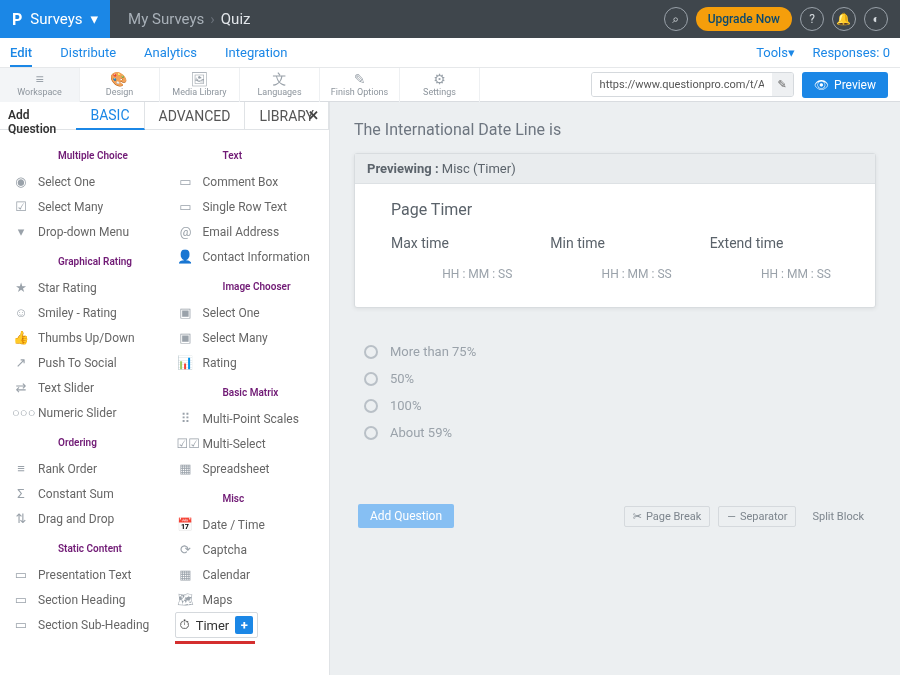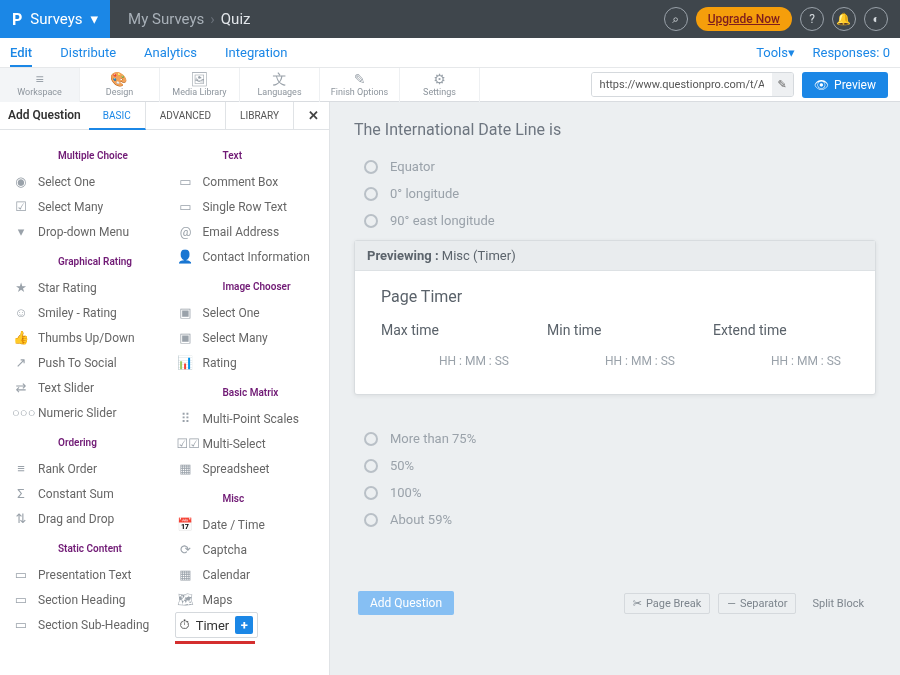--- a/index.html
+++ b/index.html
@@ -6,57 +6,57 @@
   body{width:900px;height:675px;overflow:hidden;background:#fff;font-size:13px;color:#333;}
   .topbar{height:38px;background:#3f464c;display:flex;align-items:center;color:#fff;}
   .brand{background:#1b87e6;height:38px;display:flex;align-items:center;padding:0 12px;gap:8px;font-size:15px;}
   .brand .logo{font-weight:bold;font-size:16px;}
   .crumbs{display:flex;align-items:center;gap:6px;padding-left:18px;color:#a8b0b8;font-size:15px;}
   .crumbs .chev{color:#6a717a;}
   .crumbs .active{color:#e2e6ea;}
   .topbar .spacer{flex:1;}
   .top-icons{display:flex;align-items:center;gap:8px;padding-right:12px;}
   .circ{width:24px;height:24px;border:1px solid #9aa2aa;border-radius:50%;display:flex;align-items:center;justify-content:center;color:#d5dade;font-size:12px;}
-  .upgrade{background:#f59e0b;color:#7f1d1d;border-radius:14px;padding:5px 12px;font-size:12px;font-weight:500;text-decoration:underline;}
+  .upgrade{background:#f59e0b;color:#0c4a6e;border-radius:14px;padding:5px 12px;font-size:12px;font-weight:500;}
   .tabs{height:30px;border-bottom:1px solid #e6e8ea;display:flex;align-items:center;padding:0 10px;gap:28px;font-size:13px;}
   .tab{color:#1b87e6;cursor:pointer;padding:5px 0;}
   .tab.active{border-bottom:2px solid #1b87e6;font-weight:500;margin-bottom:-1px;}
   .tabs .right{margin-left:auto;display:flex;gap:18px;}
   .toolbar{height:34px;display:flex;align-items:center;border-bottom:1px solid #d9dce0;padding-right:12px;}
   .toolbar .tiles{display:flex;}
   .tile{width:80px;height:34px;display:flex;flex-direction:column;align-items:center;justify-content:center;color:#8d959d;font-size:9px;gap:1px;border-right:1px solid #eef0f2;}
   .tile .ic{font-size:14px;line-height:1;color:#9aa2aa;}
   .tile.first{background:#f3f5f7;}
   .toolbar .spacer{flex:1;}
   .urlbox{display:flex;align-items:center;border:1px solid #d5d9dd;background:#fff;border-radius:3px;overflow:hidden;}
   .urlbox input{border:none;outline:none;padding:5px 8px;font-size:11px;width:180px;color:#555;}
   .urlbox .pencil{background:#eef0f2;padding:5px 6px;font-size:11px;color:#666;}
   .previewbtn{background:#1b87e6;color:#fff;border-radius:3px;padding:6px 12px;margin-left:8px;font-size:12px;display:flex;align-items:center;gap:5px;}
   .main{display:flex;height:calc(675px - 38px - 30px - 34px);justify-content:center;}
   .sidebar{width:330px;border-right:1px solid #e0e3e6;display:flex;flex-direction:column;}
   .sub-tabs{display:flex;border-bottom:1px solid #e0e3e6;position:relative;height:28px;align-items:stretch;}
   .sub-tabs .addq{padding:6px 8px;font-size:12px;font-weight:600;color:#333;}
-  .sub-tab{padding:6px 14px;font-size:10px;color:#555;border-right:1px solid #e0e3e6;display:flex;align-items:center;}
+  .sub-tab{padding:6px 14px;font-size:14px;color:#555;border-right:1px solid #e0e3e6;display:flex;align-items:center;}
   .sub-tab.active{color:#1b87e6;border-bottom:2px solid #1b87e6;margin-bottom:-1px;}
   .sub-tabs .close{position:absolute;right:10px;top:6px;color:#444;font-weight:bold;}
   .qtypes{flex:1;display:flex;overflow:hidden;padding:8px 0 0 0;}
   .col{flex:1;padding:0 10px;}
   .group-title{font-weight:600;color:#701a75;font-size:10px;margin:12px 0 8px 2px;padding-left:46px;}
   .item{display:flex;align-items:center;gap:8px;padding:5px 2px;color:#666;font-size:12px;cursor:pointer;}
   .item .ic{width:18px;text-align:center;color:#9aa2aa;font-size:13px;}
   .timer-item{border:1px solid #d5d9dd;border-radius:2px;padding:3px 4px;display:inline-flex;align-items:center;gap:6px;}
   .timer-item .plus{background:#1b87e6;color:#fff;width:18px;height:18px;display:flex;align-items:center;justify-content:center;font-weight:bold;border-radius:2px;}
   .underline-red{height:3px;background:#d42f2f;margin-top:3px;width:80px;}
   .canvas{flex:1;background:#eceff1;padding:18px 24px;overflow:auto;position:relative;}
   .qtext{color:#6e7680;font-size:16px;margin-bottom:14px;}
   .opt{display:flex;align-items:center;gap:12px;padding:6px 0 6px 10px;color:#9aa2aa;font-size:13px;}
   .radio{width:14px;height:14px;border:2px solid #b9c0c7;border-radius:50%;}
   .preview-card{background:#fff;border:1px solid #d8dcdf;border-radius:3px;box-shadow:0 1px 4px rgba(0,0,0,0.07);margin-top:6px;}
   .preview-head{background:#e9ecee;color:#5c646c;padding:7px 12px;font-size:13px;border-bottom:1px solid #dde1e4;}
-  .preview-body{padding:16px 26px 26px;}
+  .preview-body{padding:16px 36px 26px;}
   .preview-body .title{font-size:16px;color:#5a626a;margin-bottom:16px;}
   .timer-row{display:flex;gap:30px;}
   .timer-col{flex:1;}
   .timer-col .label{color:#5a626a;font-size:14px;margin-bottom:16px;}
   .timer-col .val{color:#9aa2aa;font-size:12px;text-align:right;padding-right:8px;}
   .opts2{margin-top:30px;}
   .footer-actions{margin-top:50px;display:flex;align-items:center;padding:8px 4px;}
   .addq-btn{background:#86bff3;color:#fff;padding:5px 12px;border-radius:2px;font-size:12px;}
   .footer-actions .right{margin-left:auto;display:flex;gap:8px;}
   .ghost{border:1px solid #d5d9dd;color:#7d858d;padding:3px 8px;font-size:11px;border-radius:2px;display:flex;align-items:center;gap:4px;}
@@ -279,34 +279,20 @@
               <span class="ic">⏱</span>
               <span>Timer</span>
               <span class="plus">+</span>
             </div><div class="underline-red"></div></div>
         </div>
     </div>
   </div>
 
   <div class="canvas">
     <div class="qtext">The International Date Line is</div>
-    <div id="q1opts">
-        <div class="opt">
-          <span class="radio"></span>
-          <span>Equator</span>
-        </div>
-        <div class="opt">
-          <span class="radio"></span>
-          <span>0° longitude</span>
-        </div>
-        <div class="opt">
-          <span class="radio"></span>
-          <span>90° east longitude</span>
-        </div>
-      </div>
 
     <div class="preview-card">
       <div class="preview-head">
         <b>Previewing :</b>
         <span>Misc (Timer)</span>
       </div>
       <div class="preview-body">
         <div class="title">Page Timer</div>
         <div class="timer-row" id="timerrow">
             <div class="timer-col">

